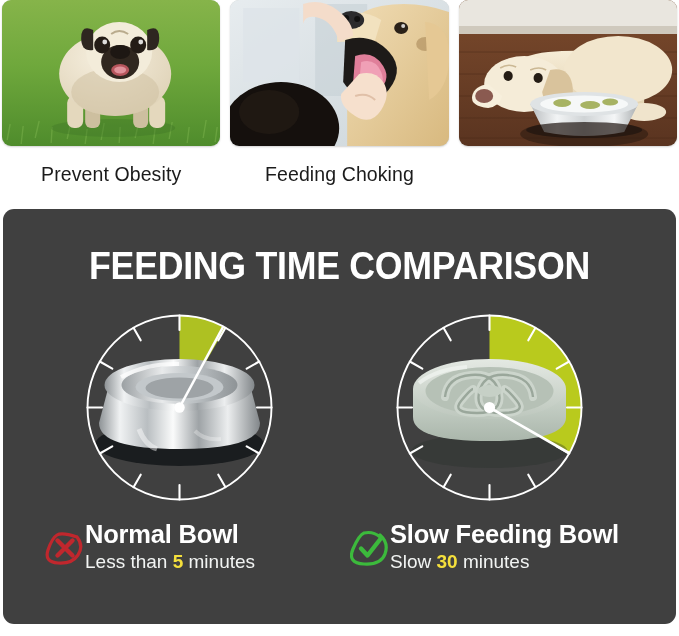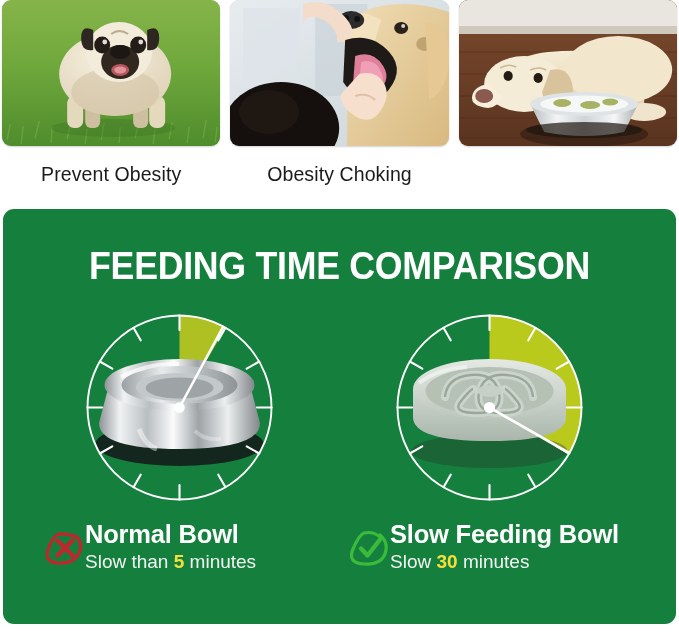--- a/index.html
+++ b/index.html
@@ -36,21 +36,21 @@
     color: #1b1b1b;
     letter-spacing: .1px;
     white-space: nowrap;
   }
 
   
   .panel {
     position: absolute;
     left: 3px; top: 209px;
     width: 673px; height: 415px;
-    background: #15803d;
+    background: #404040;
     border-radius: 11px;
   }
   .panel-title {
     position: absolute; left: 0; top: 36px; width: 100%;
     text-align: center;
     color: #ffffff;
     font-size: 38px;
     font-weight: bold;
     letter-spacing: -0.3px;
     font-stretch: condensed;
@@ -185,21 +185,21 @@
         <circle cx="174" cy="26" r="2" fill="#fff" opacity=".8"></circle>
 
         <path d="M74 4q18-6 34 6t16 26l-14 6q-6-20-20-24T74 24z" fill="#f4dcca"></path>
         <path d="M130 74q16-4 24 8t-2 28-26 6-14-22z" fill="#f6e0cd"></path>
         <path d="M126 96q12-4 20 4" stroke="#e0c0a8" stroke-width="2" fill="none"></path>
 
         <ellipse cx="52" cy="128" rx="58" ry="46" fill="#15100d"></ellipse>
         <ellipse cx="40" cy="112" rx="30" ry="22" fill="#221a14" opacity=".8"></ellipse>
       </svg>
     </div>
-    <div class="benefit-label">Obesity Choking</div>
+    <div class="benefit-label">Feeding Choking</div>
   </div>
 
   <div class="benefit">
     <div class="benefit-photo">
       <svg viewBox="0 0 220 146" preserveAspectRatio="xMidYMid slice">
         <defs>
           <linearGradient id="floorG" x1="0" y1="0" x2="0" y2="1">
             <stop offset="0" stop-color="#7b4a2c"></stop>
               <stop offset="1" stop-color="#5a3420"></stop>
           </linearGradient>
@@ -369,21 +369,21 @@
 
     <div class="result left">
       <span class="result-icon">
         <svg viewBox="0 0 40 40">
           <path d="M32 9q7 9 1 18T13 35 3 22 12 7t20 2" fill="none" stroke="#c0272d" stroke-width="3.2" stroke-linecap="round"></path>
           <path d="M12.5 12.5 L27.5 27.5 M27.5 12.5 L12.5 27.5" fill="none" stroke="#c0272d" stroke-width="4.4" stroke-linecap="round"></path>
         </svg>
       </span>
       <span class="result-text">
         <span class="result-name">Normal Bowl</span>
-        <span class="result-time"><span>Slow than</span> <span class="num">5</span> <span>minutes</span></span>
+        <span class="result-time"><span>Less than</span> <span class="num">5</span> <span>minutes</span></span>
       </span>
     </div>
 
     <div class="result right">
       <span class="result-icon">
         <svg viewBox="0 0 40 40">
           <path d="M30 7q9 8 5 19T14 36 3 21 14 5q9-2 16 4" fill="none" stroke="#3cba3c" stroke-width="3.2" stroke-linecap="round"></path>
           <path d="M11 20.5 L17.5 27.5 L30 11.5" fill="none" stroke="#3cba3c" stroke-width="4.4" stroke-linecap="round" stroke-linejoin="round"></path>
         </svg>
       </span>

